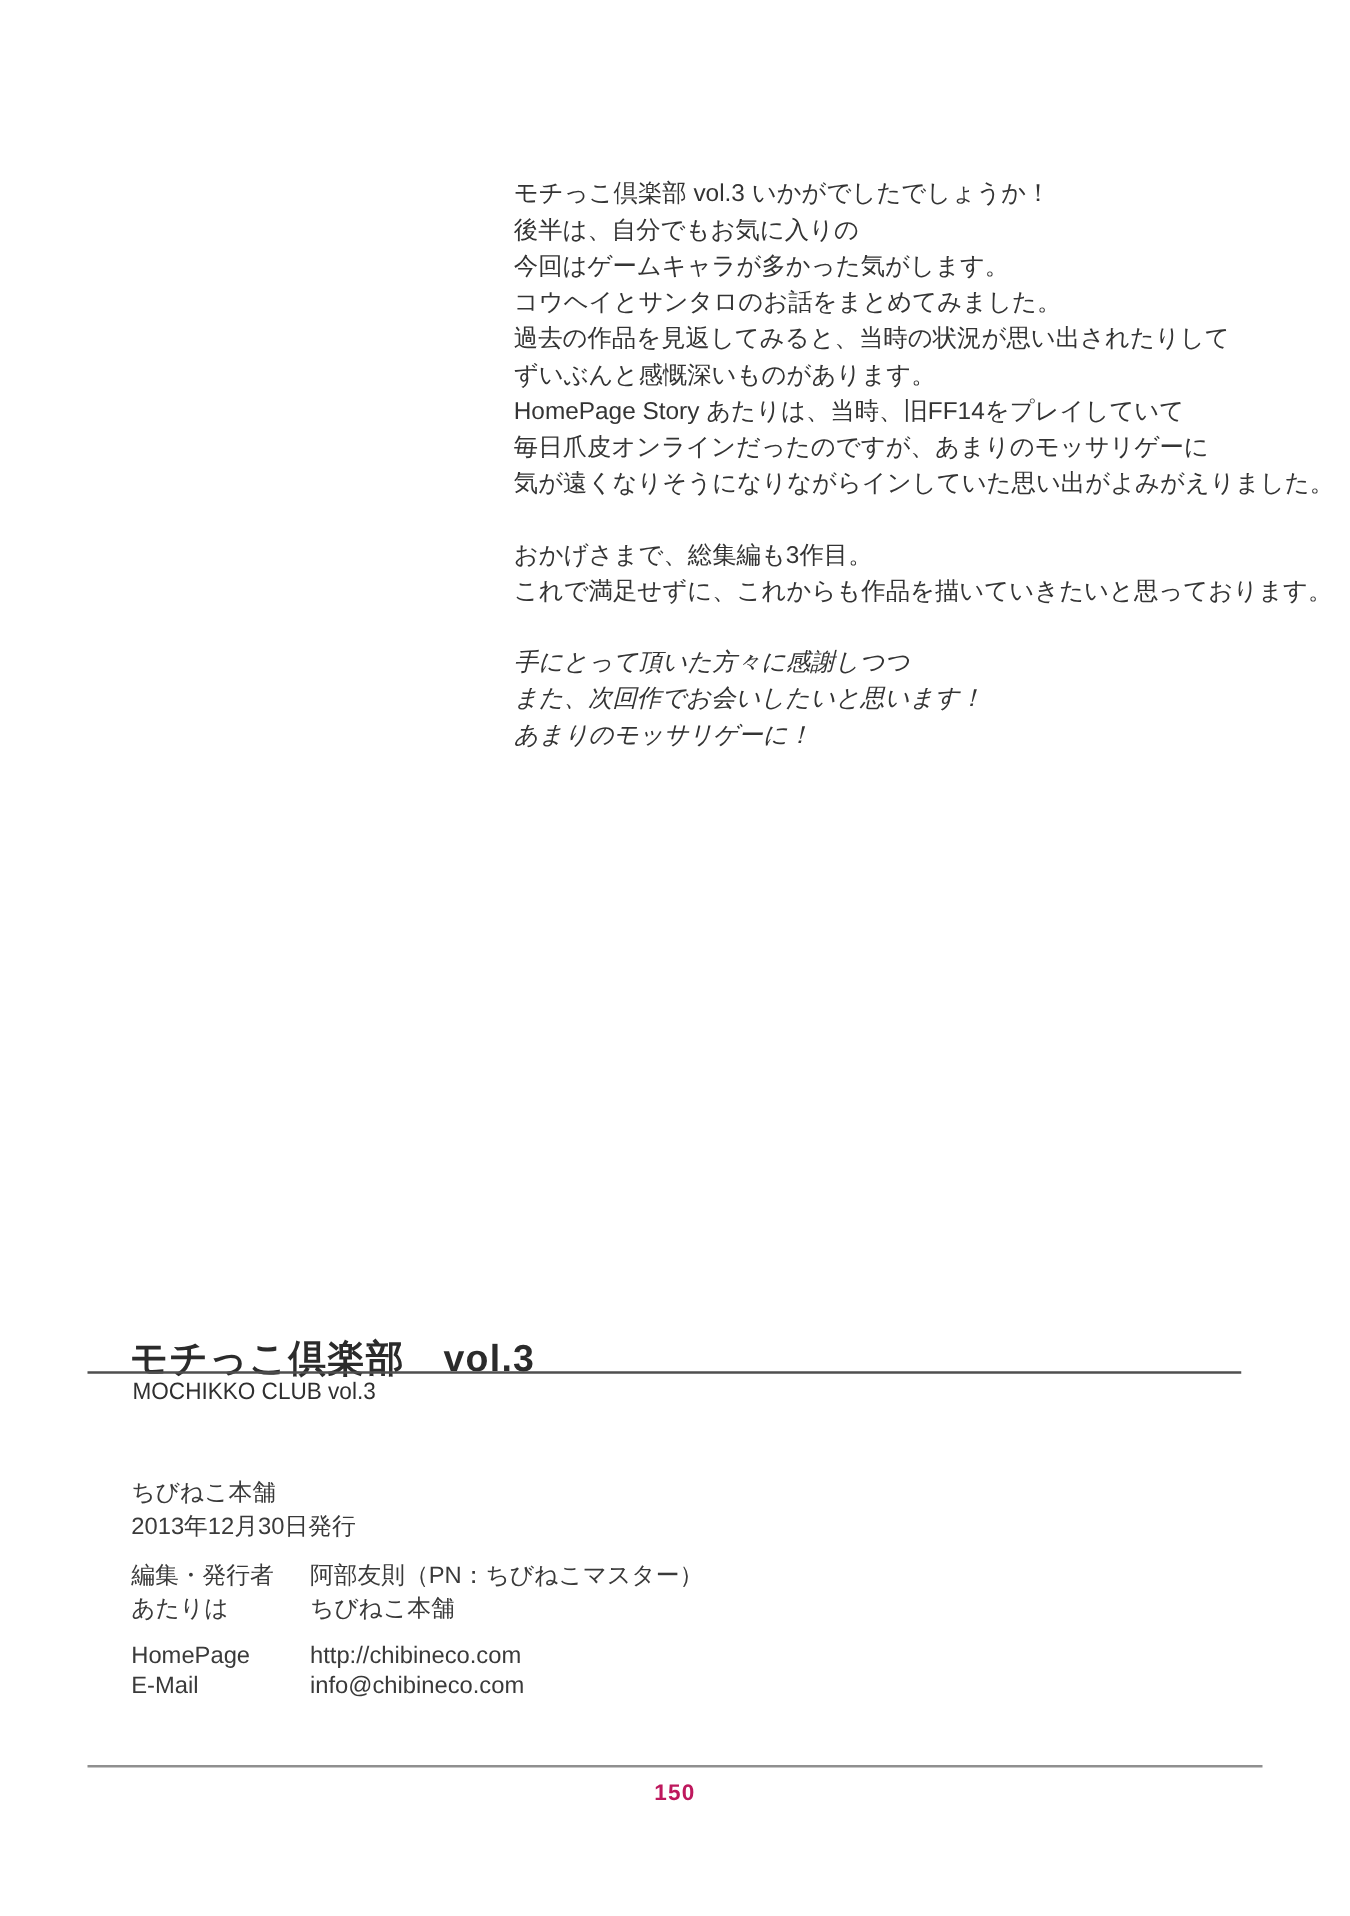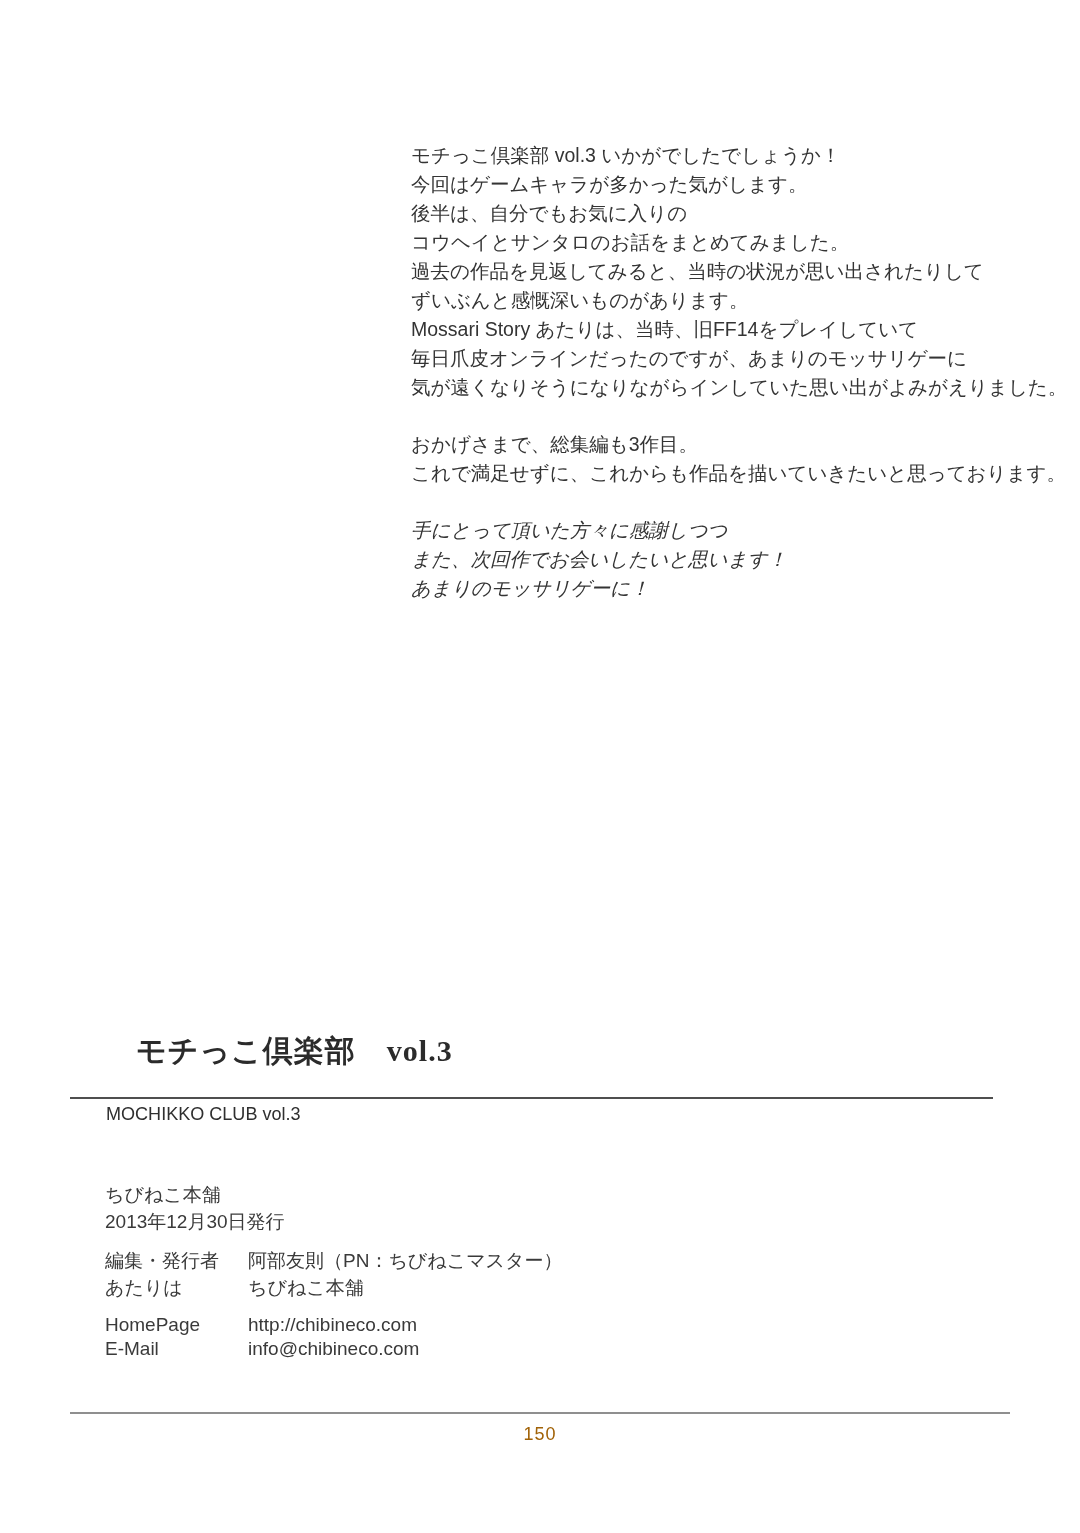--- a/index.html
+++ b/index.html
@@ -32,28 +32,27 @@
     white-space: nowrap;
   }
   .afterword .para { margin: 0 0 28px 0; }
   .afterword .para:last-child { margin-bottom: 0; font-style: italic; }
   .afterword .line { height: 29px; }
 
   
   .colophon-title {
     position: absolute;
     left: 104px;
-    top: 1031px;
-    font-family: Liberation Serif, serif;
+    top: 1067px;
+    font-family: Liberation Sans, sans-serif;
     font-size: 30px;
     font-weight: bold;
     color: #2b2b2b;
     letter-spacing: 1px;
     white-space: nowrap;
-    margin-left: 32px;
   }
   .title-rule {
     position: absolute;
     left: 70px;
     top: 1097px;
     width: 923px;
     height: 2px;
     background: #4f4f4f;
   }
   .colophon-subtitle {
@@ -111,39 +110,39 @@
     height: 2px;
     background: #8f8f8f;
   }
   .page-number {
     position: absolute;
     left: 0;
     top: 1424px;
     width: 1080px;
     text-align: center;
     font-size: 18px;
-    font-weight: normal;
-    color: #a16207;
+    font-weight: bold;
+    color: #be185d;
     letter-spacing: 1px;
   }
 </style>
 </head>
 <body>
 
 <div class="page">
 
   <div class="afterword">
     <div class="para">
       <div class="line">モチっこ倶楽部 vol.3 いかがでしたでしょうか！</div>
+      <div class="line">後半は、自分でもお気に入りの</div>
       <div class="line">今回はゲームキャラが多かった気がします。</div>
-      <div class="line">後半は、自分でもお気に入りの</div>
       <div class="line">コウヘイとサンタロのお話をまとめてみました。</div>
       <div class="line">過去の作品を見返してみると、当時の状況が思い出されたりして</div>
       <div class="line">ずいぶんと感慨深いものがあります。</div>
-      <div class="line">Mossari Story あたりは、当時、旧FF14をプレイしていて</div>
+      <div class="line">HomePage Story あたりは、当時、旧FF14をプレイしていて</div>
       <div class="line">毎日爪皮オンラインだったのですが、あまりのモッサリゲーに</div>
       <div class="line">気が遠くなりそうになりながらインしていた思い出がよみがえりました。</div>
     </div>
     <div class="para">
       <div class="line">おかげさまで、総集編も3作目。</div>
       <div class="line">これで満足せずに、これからも作品を描いていきたいと思っております。</div>
     </div>
     <div class="para">
       <div class="line">手にとって頂いた方々に感謝しつつ</div>
       <div class="line">また、次回作でお会いしたいと思います！</div>

